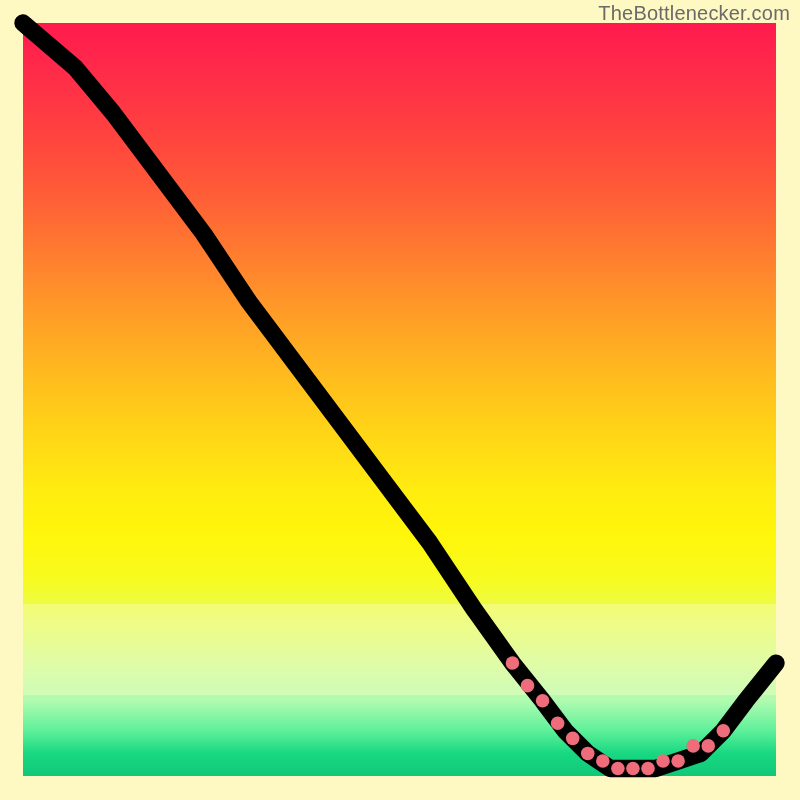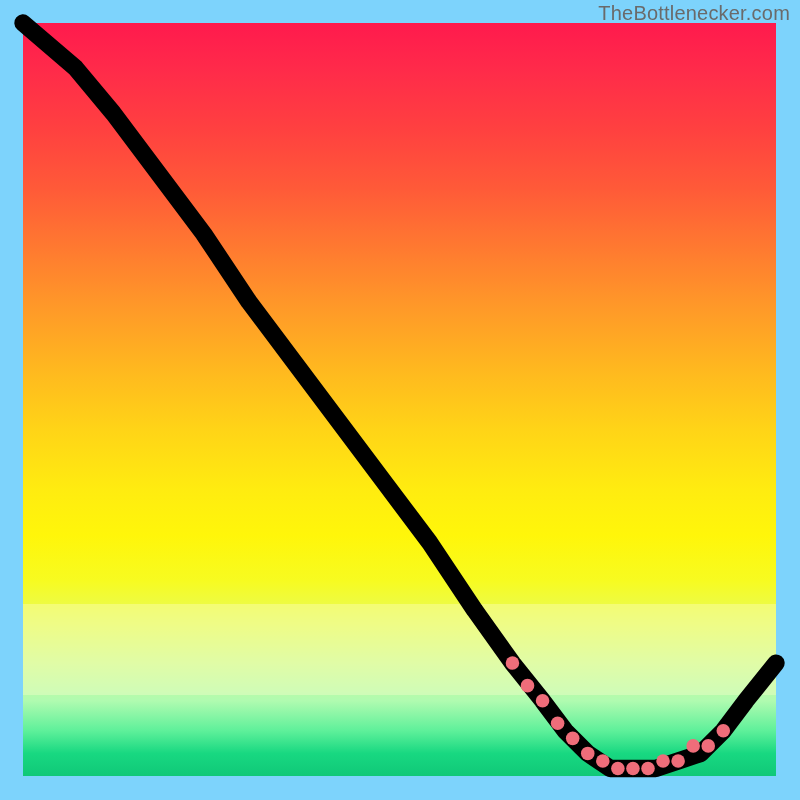--- a/index.html
+++ b/index.html
@@ -8,21 +8,21 @@
     width: 800px;
     height: 800px;
     background: #000;
     overflow: hidden;
     font-family: Arial, Helvetica, sans-serif;
   }
   .stage {
     position: relative;
     width: 800px;
     height: 800px;
-    background: #7dd3fc;
+    background: #fef9c3;
   }
   .plot {
     position: absolute;
     left: 23px;
     top: 23px;
     width: 753px;
     height: 753px;
   }
   .gradient-bg {
     position: absolute;

